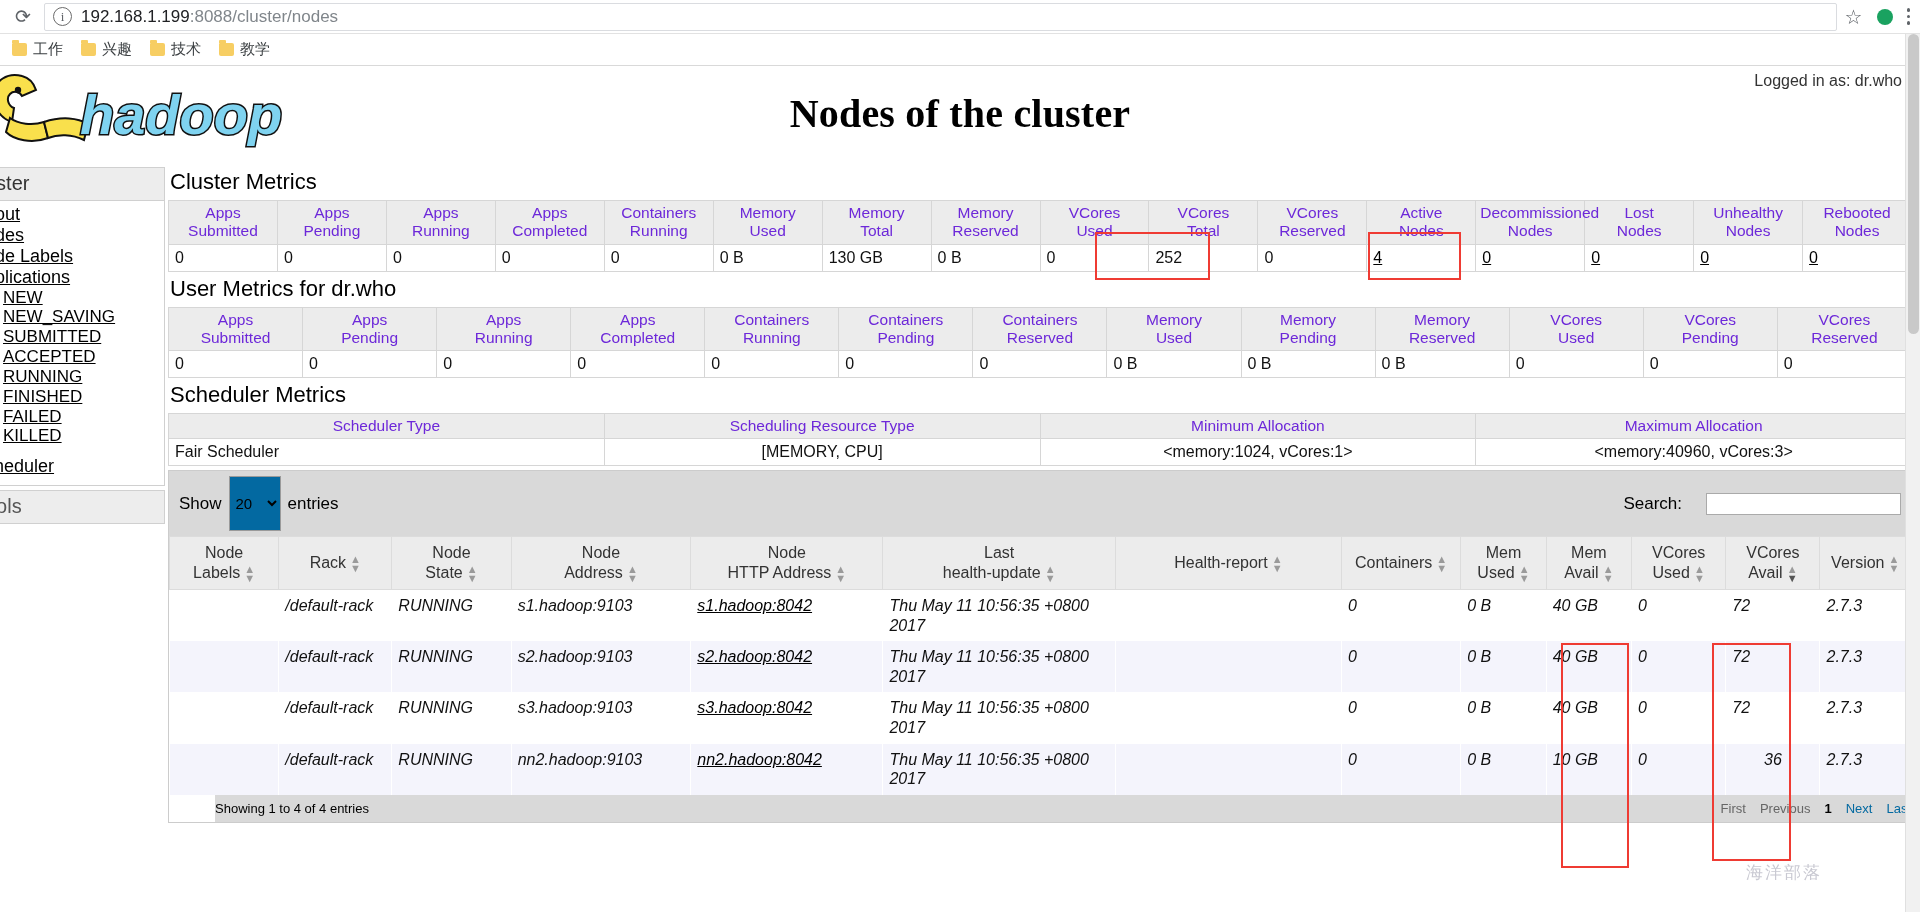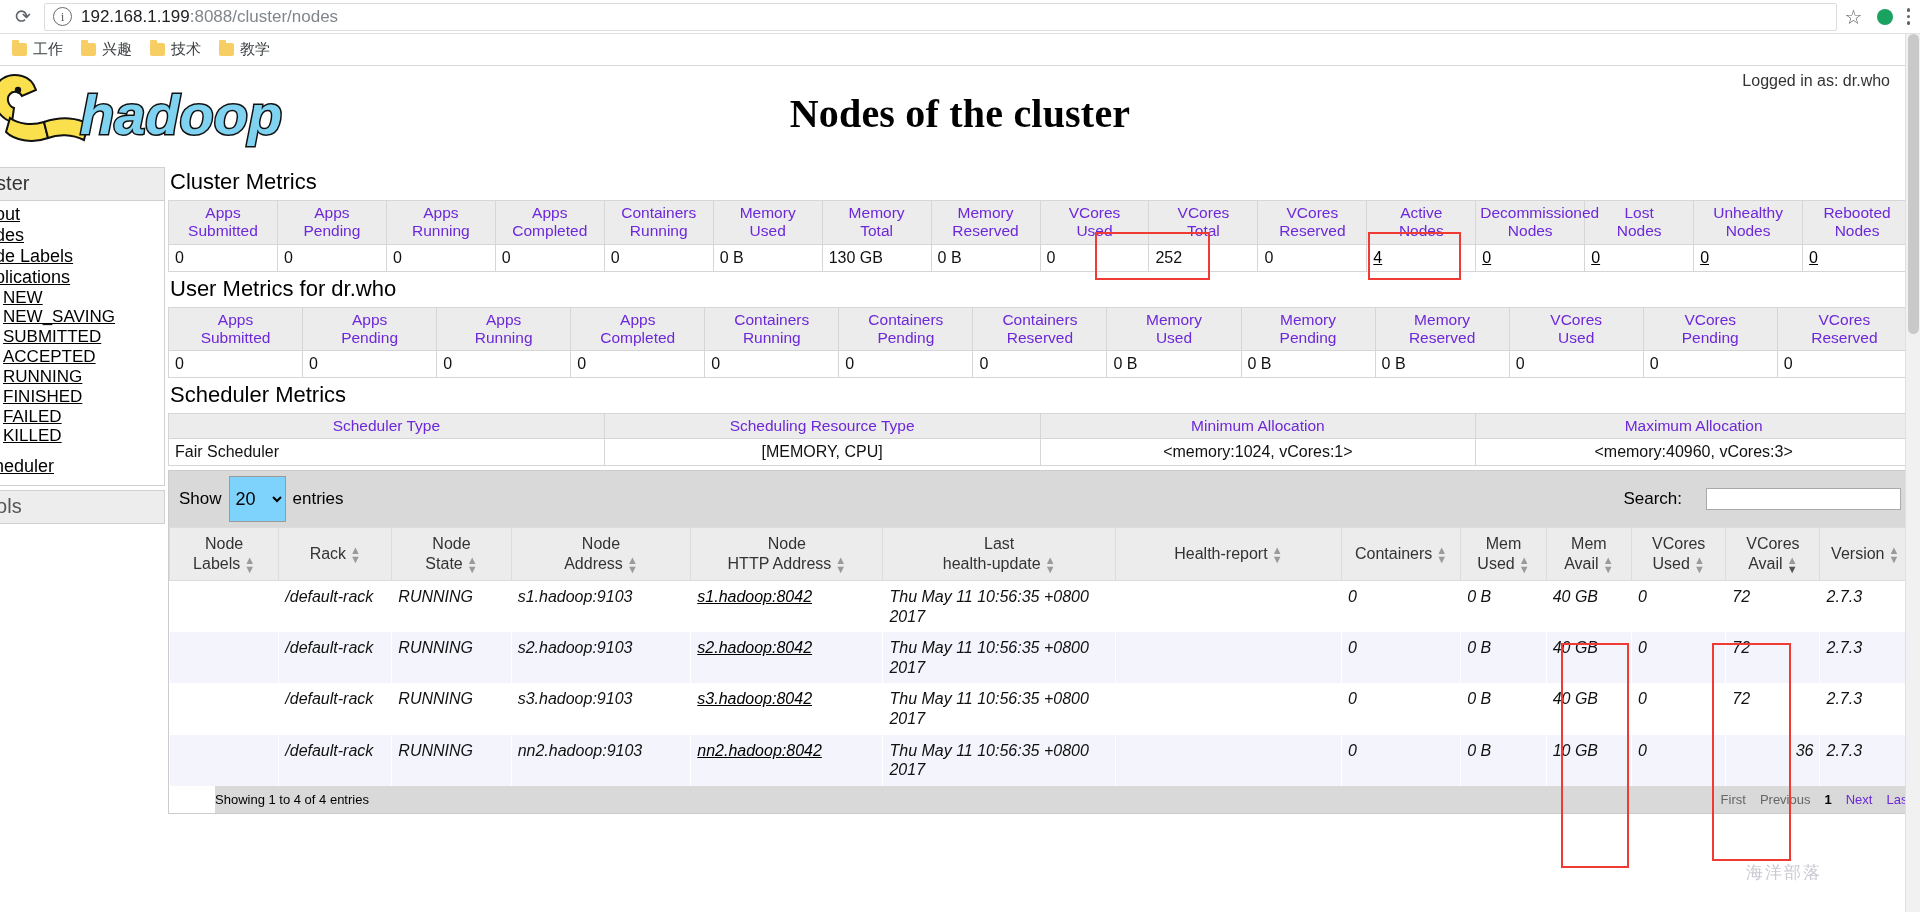--- a/index.html
+++ b/index.html
@@ -35,21 +35,21 @@
   .bm-folder{ width:15px;height:13px;background:#f7ce63;border-radius:1px 2px 2px 2px;
      position:relative; flex:0 0 auto;}
   .bm-folder:after{content:"";position:absolute;left:0;top:-3px;width:7px;height:3px;
      background:#f7ce63;border-radius:1px 1px 0 0;}
 
   
   .hd-header{ position:relative; height:95px; }
   .hd-logo{ position:absolute; left:-8px; top:0px; width:300px; height:95px; }
   .hd-title{ text-align:center; font-size:40px; font-weight:bold; color:#000;
      padding-top:24px; letter-spacing:0.2px; font-family:"Liberation Serif", serif;}
-  .loggedin{ position:absolute; right:30px; top:6px; font-size:16px; color:#333; }
+  .loggedin{ position:absolute; right:18px; top:6px; font-size:16px; color:#333; }
 
   
   .page{ display:flex; }
   .sidebar{ width:165px; flex:0 0 165px; padding-top:6px; position:relative; }
   .sb-panel{ border:1px solid #d0d0d0; background:#fff; margin-left:-24px; width:189px; }
   .sb-head{ background:#ededed; border-bottom:1px solid #d0d0d0; font-size:20px;
      color:#333; padding:4px 0 5px 8px; }
   .sb-body{ padding:3px 0 8px 0; }
   .sb-link{ display:block; font-size:18px; color:#000; text-decoration:underline;
      padding:1px 0 1px 8px; line-height:1.05; white-space:nowrap;}
@@ -68,21 +68,21 @@
      font-size:15.5px; color:#6d28d9; padding:3px 4px; text-align:center; line-height:1.18;}
   table.metrics td{ border:1px solid #d6d6d6; font-size:16px; color:#111;
      padding:4px 6px; text-align:left; background:#fff; }
   table.metrics td a{ color:#000; text-decoration:underline; }
 
   
   .dt-wrap{ border:1px solid #ccc; margin-top:4px; }
   .dt-top{ background:#d9d9d9; padding:5px 10px; display:flex; align-items:center;
      justify-content:space-between; font-size:17px; color:#000; }
   .dt-show{ display:flex; align-items:center; gap:7px; }
-  .dt-select{ font-size:18px; padding:11px 2px; border:1px solid #9a9a9a; background:#7dd3fc;
+  .dt-select{ font-size:15px; padding:17px 2px; border:1px solid #9a9a9a; background:#0369a1;
      font-family:"Liberation Sans", sans-serif; }
   .dt-search{ display:flex; align-items:center; gap:24px; }
   .dt-search input{ width:195px; height:22px; border:1px solid #aaa; background:#fff;
      font-size:14px; padding:1px 4px; font-family:"Liberation Sans", sans-serif;}
 
   table.nodes{ border-collapse:collapse; width:100%; table-layout:fixed; background:#fff;}
   table.nodes th{ background:#ececec; border:1px solid #dcdcdc; font-weight:normal;
      font-size:16px; color:#333; padding:6px 5px; text-align:center; line-height:1.25;
      vertical-align:middle; position:relative;}
   table.nodes td{ border-left:1px solid #fff; border-right:1px solid #fff;
@@ -93,21 +93,21 @@
   .sortico{ display:inline-block; font-size:11px; color:#9a9a9a; line-height:0.82;
      vertical-align:middle; margin-left:4px; }
   .sortico i{ display:block; font-style:normal; }
   .sortico.desc i.dn{ color:#555; }
 
   .dt-bottom{ background:#d9d9d9; padding:6px 0; display:flex;
      justify-content:space-between; font-size:13px; color:#000;margin-left:46px; }
   .pager{ display:flex; gap:14px;justify-content:center; }
   .pager .pg{ color:#666; }
   .pager .pg.cur{ color:#000; font-weight:bold; }
-  .pager .pg.act{ color:#6d28d9; }
+  .pager .pg.act{ color:#0369a1; }
 
   
   .anno{ position:absolute; border:2px solid #ef3b33; pointer-events:none; z-index:40; }
 
   .watermark{ position:absolute; right:98px; bottom:28px; font-size:17px;
      color:#c9c9d2; letter-spacing:2px; z-index:30; }
 
   .scroll-v{ position:absolute; right:0; top:34px; width:15px; bottom:0;
      background:#f1f1f1; border-left:1px solid #e0e0e0; z-index:45; }
   .scroll-v .thumb{ position:absolute; top:0; left:2px; width:11px; height:300px;
@@ -395,21 +395,21 @@
               <td>/default-rack</td>
               <td>RUNNING</td>
               <td>nn2.hadoop:9103</td>
               <td><a href="#">nn2.hadoop:8042</a></td>
               <td>Thu May 11 10:56:35 +0800 2017</td>
               <td></td>
               <td style="text-align: left;">0</td>
               <td style="text-align: left;">0 B</td>
               <td style="text-align: left;">10 GB</td>
               <td style="text-align: left;">0</td>
-              <td style="text-align: right; margin-top: 48px;">36</td>
+              <td style="text-align: center; margin-top: 48px;">36</td>
               <td style="text-align: left;">2.7.3</td>
             </tr>
           </tbody>
       </table>
 
       <div class="dt-bottom">
         <div>Showing 1 to 4 of 4 entries</div>
         <div class="pager" id="pager">
             <span class="pg">First</span>
             <span class="pg">Previous</span>

